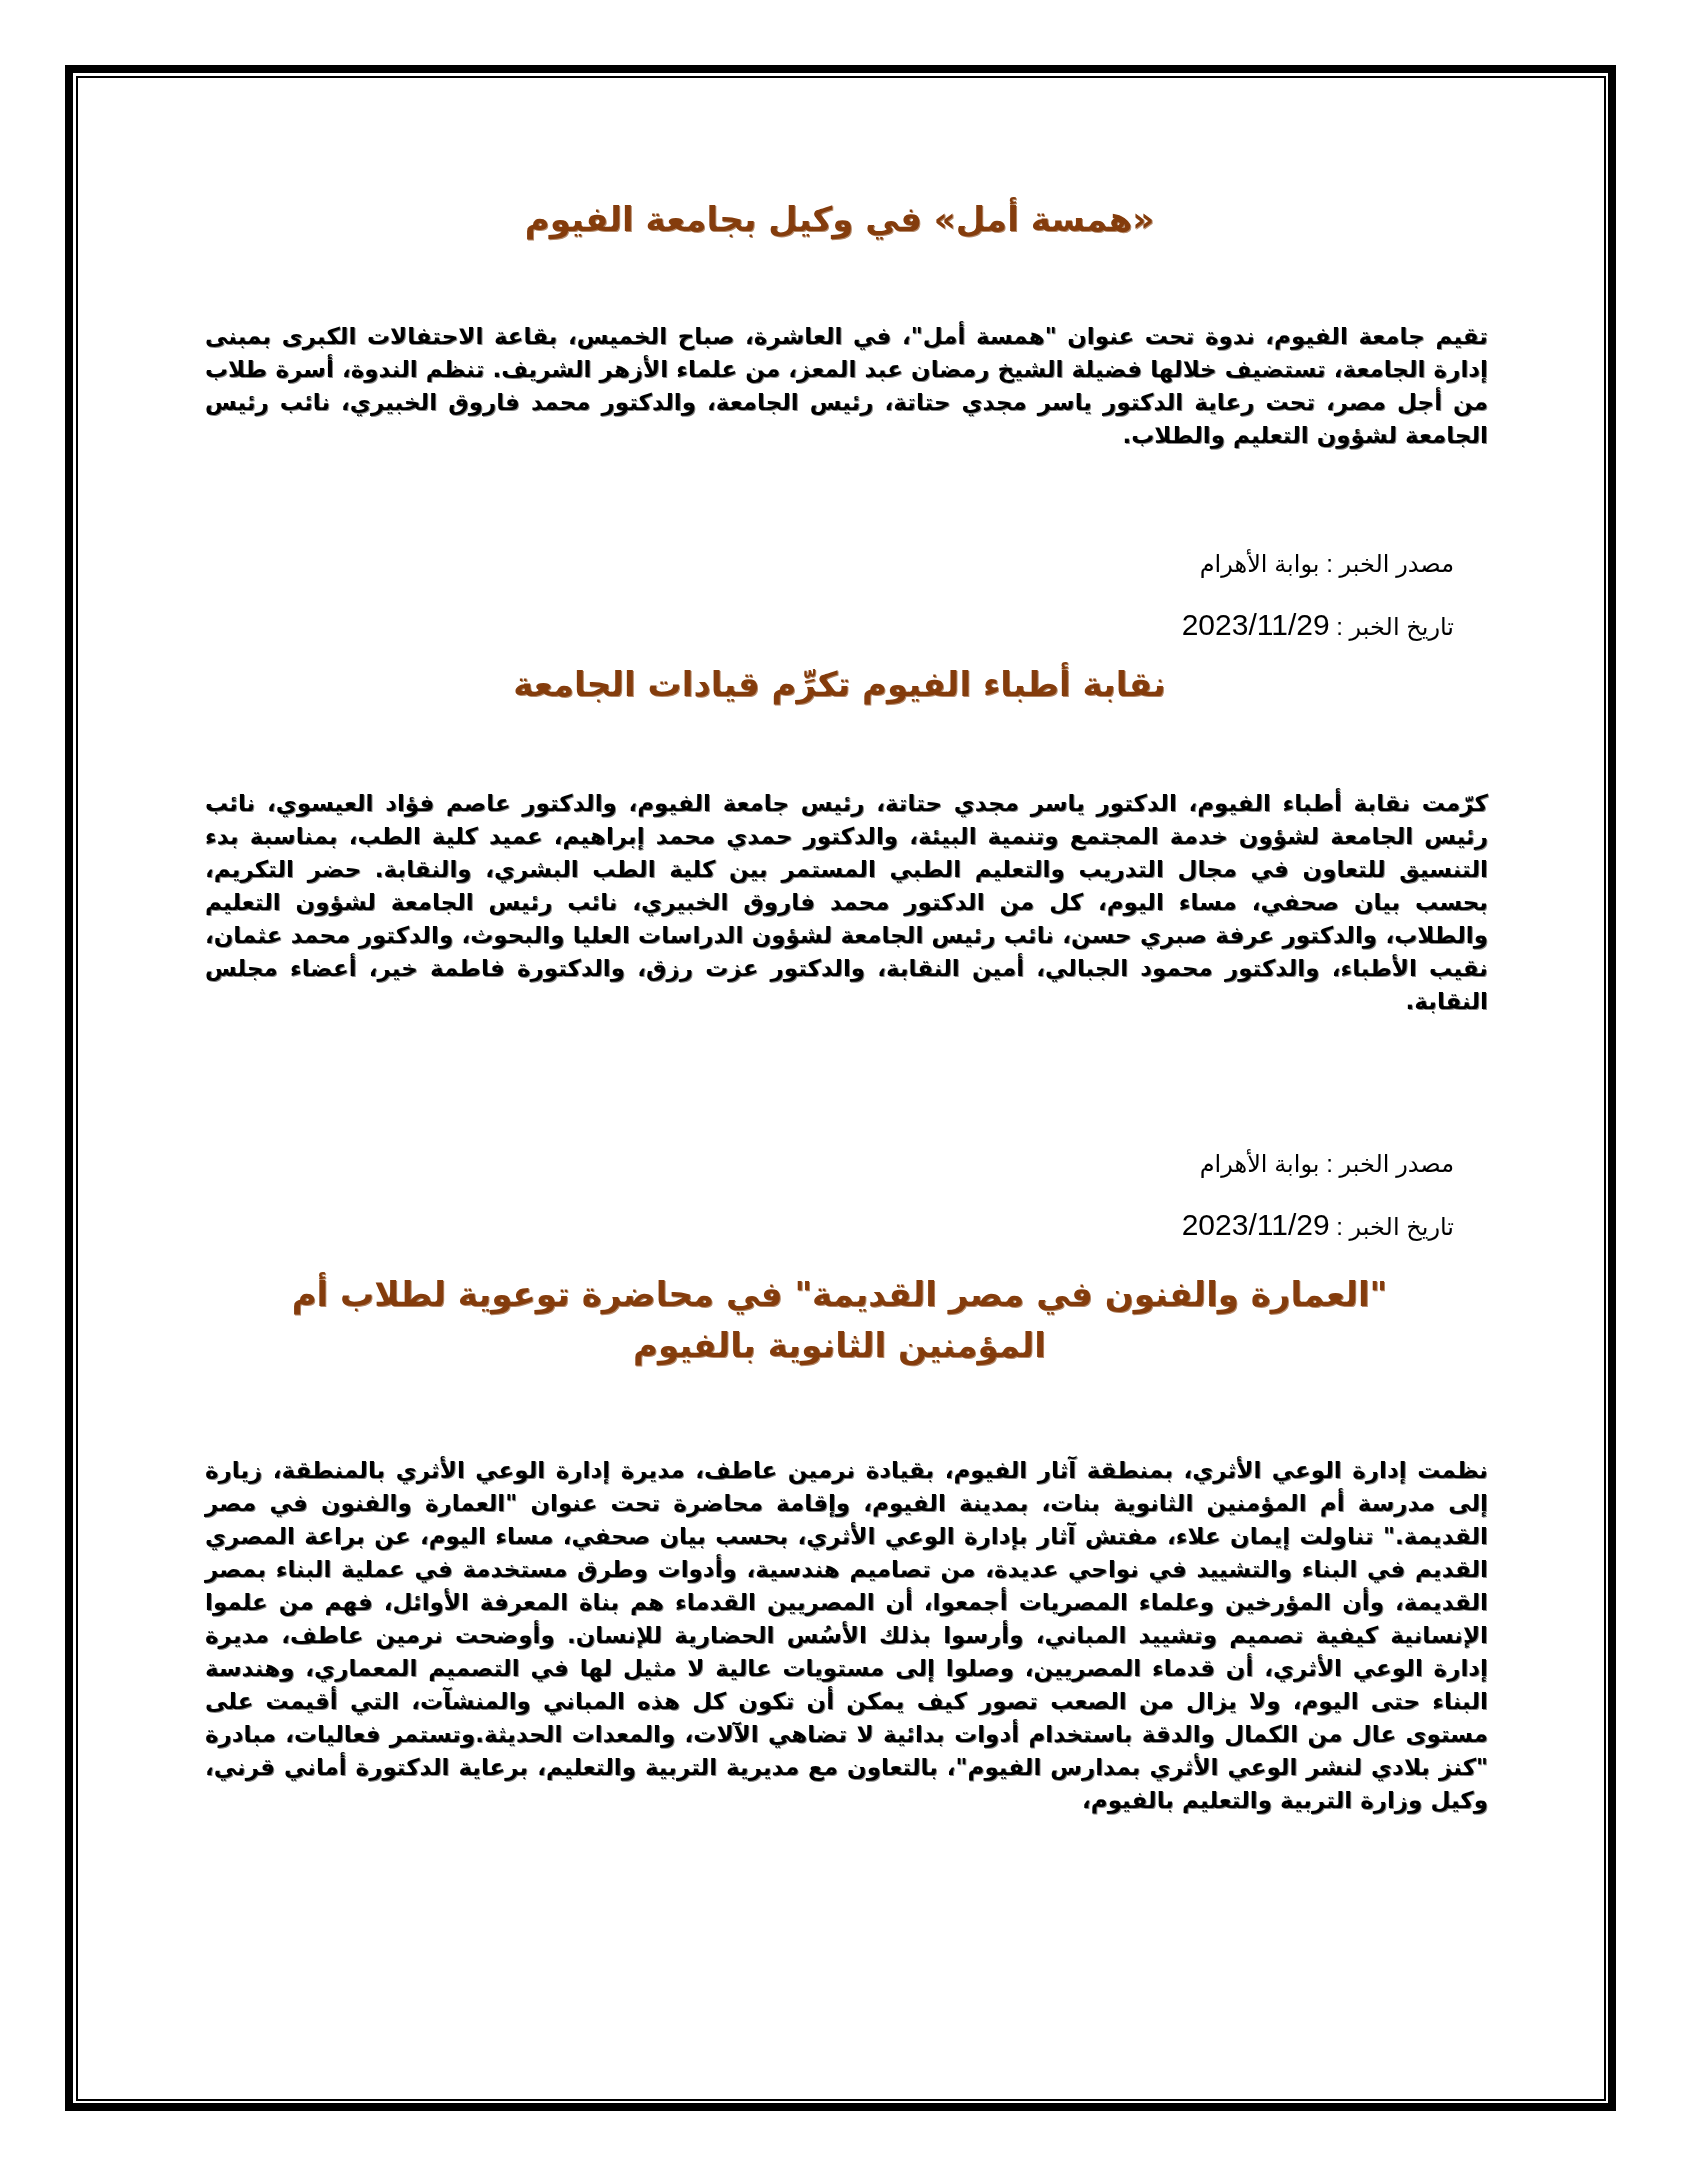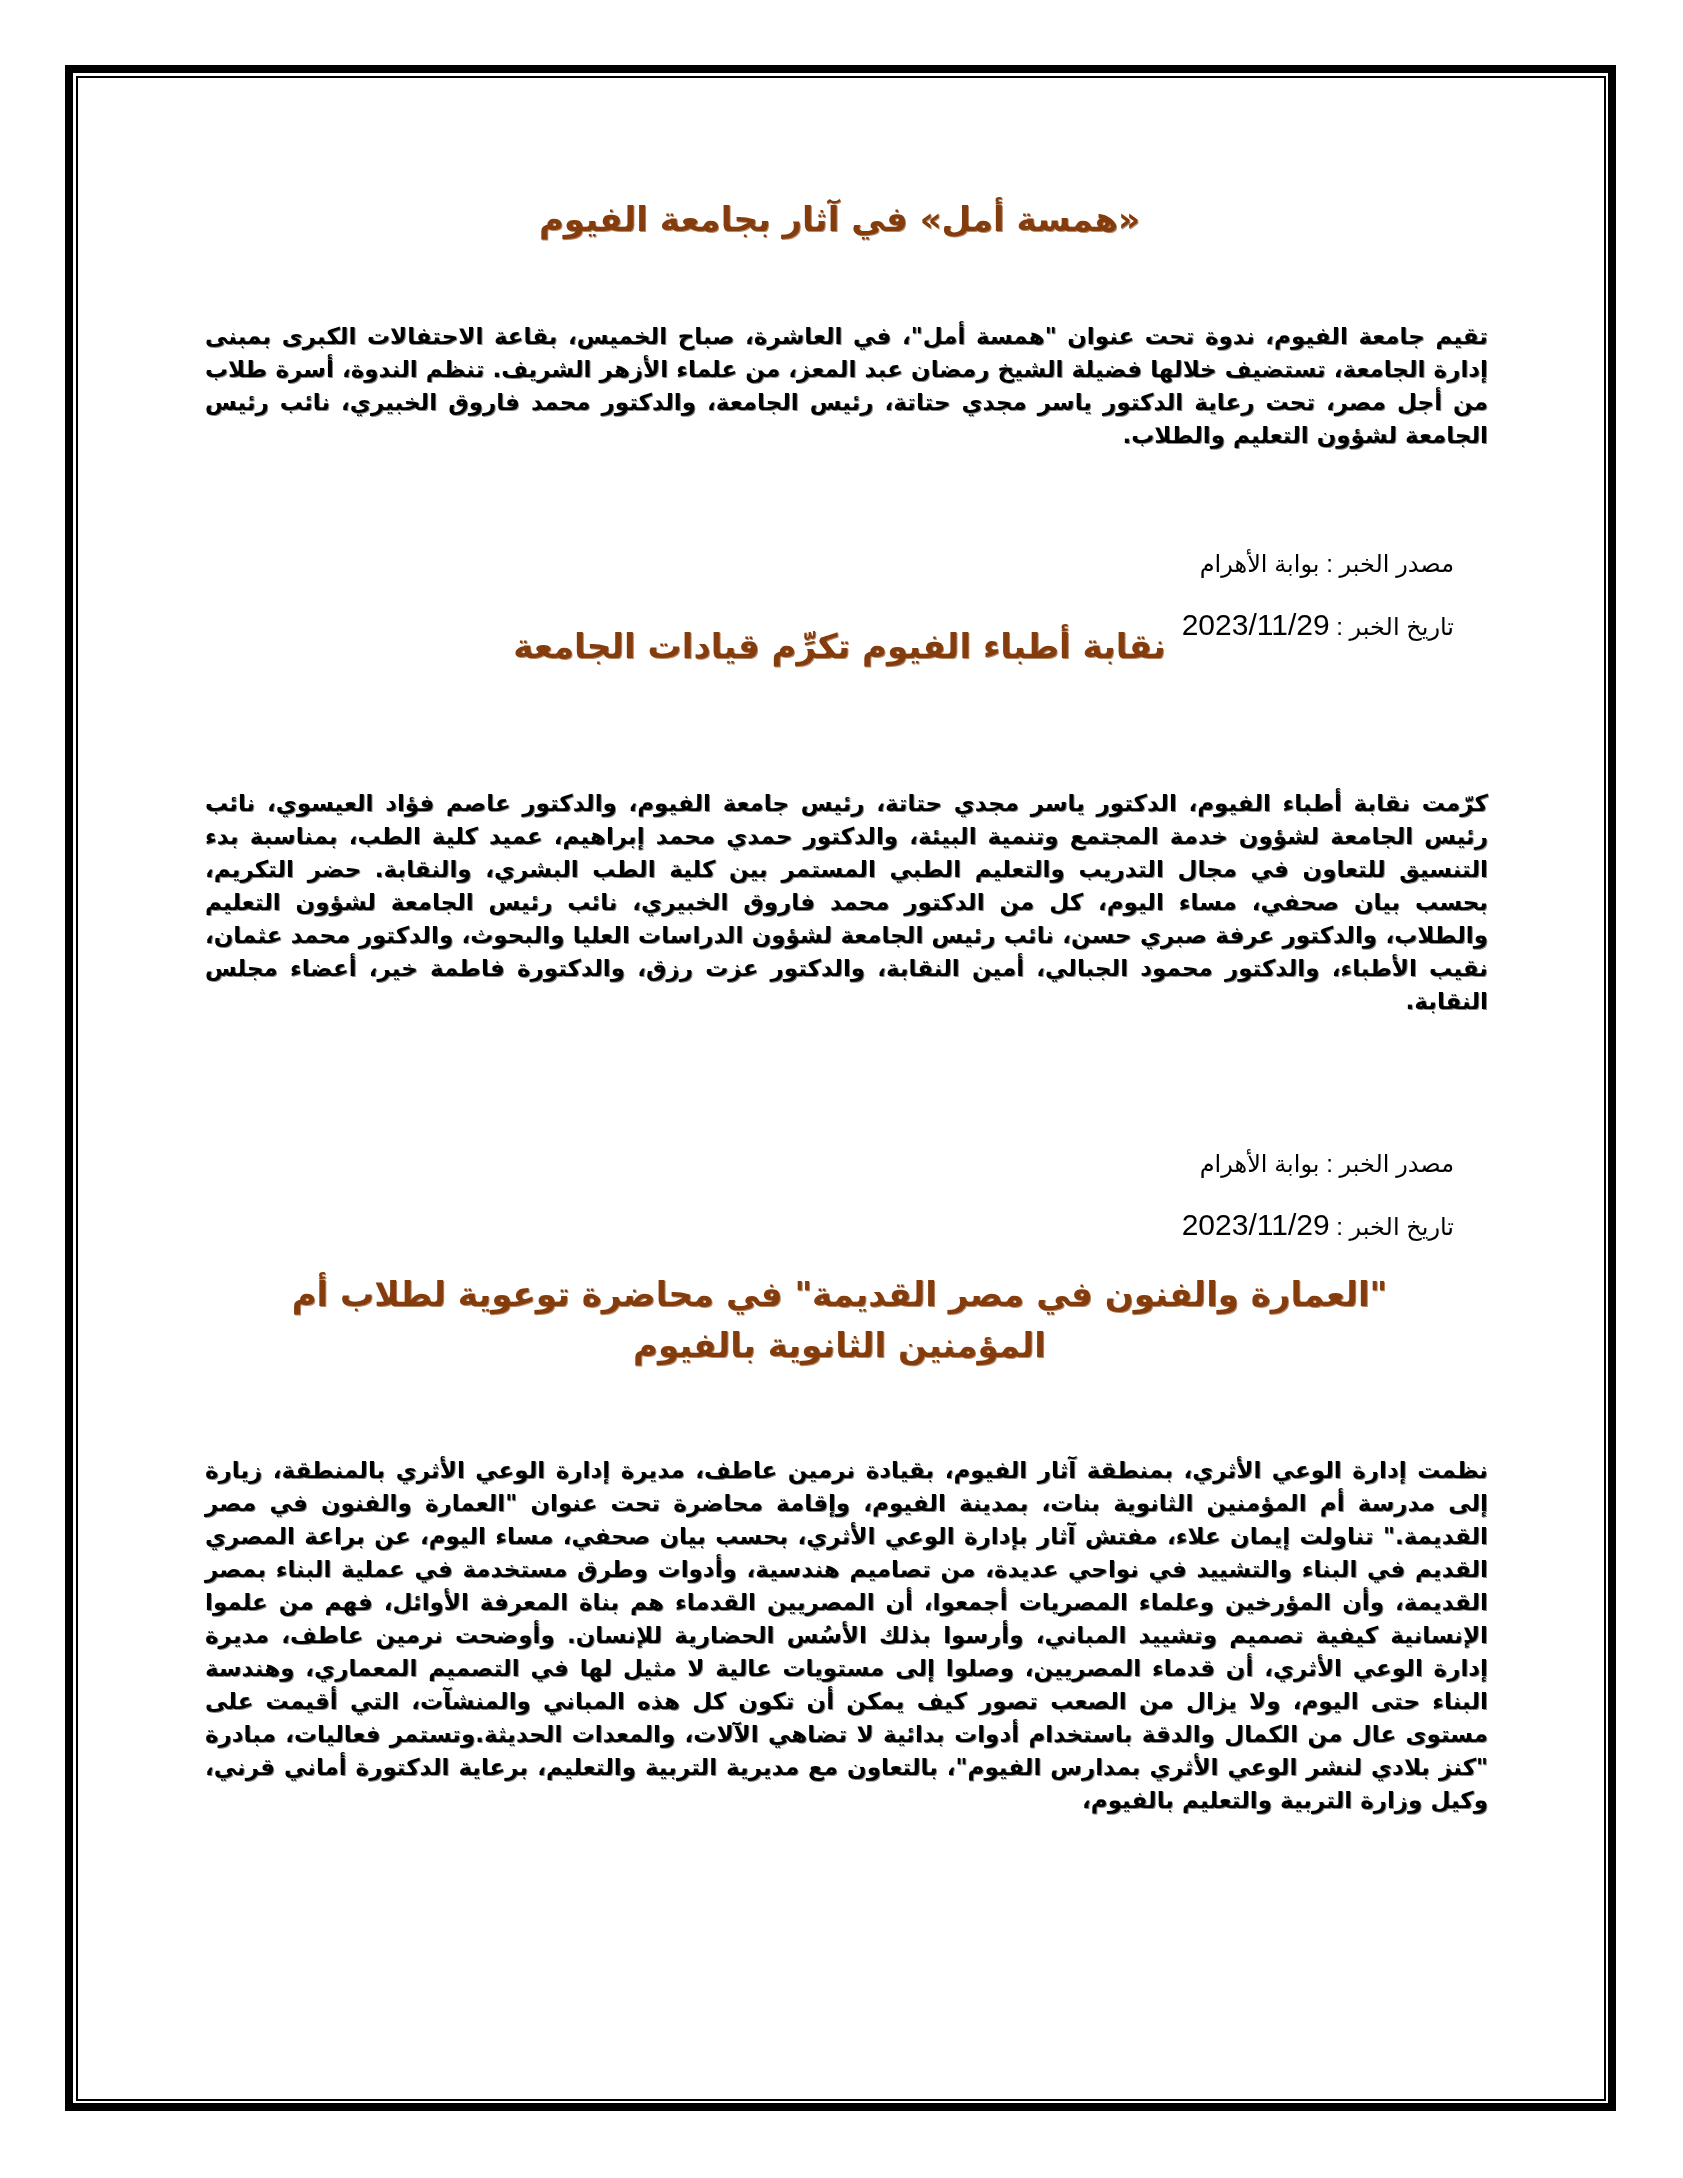--- a/index.html
+++ b/index.html
@@ -36,32 +36,32 @@
   .meta .value-date { font-size: 30px; }
 </style>
 </head>
 <body>
 
 <div class="frame-outer"></div>
 <div class="frame-inner"></div>
 
 <div class="page">
 
-  <h1 class="title" style="top:194px;">«همسة أمل» في آثار بجامعة الفيوم</h1>
+  <h1 class="title" style="top:194px;">«همسة أمل» في وكيل بجامعة الفيوم</h1>
   <p class="para" style="top:313px;">تقيم جامعة الفيوم، ندوة تحت عنوان "همسة أمل"، في العاشرة، صباح الخميس، بقاعة الاحتفالات الكبرى بمبنى إدارة الجامعة، تستضيف خلالها فضيلة الشيخ رمضان عبد المعز، من علماء الأزهر الشريف. تنظم الندوة، أسرة طلاب من أجل مصر، تحت رعاية الدكتور ياسر مجدي حتاتة، رئيس الجامعة، والدكتور محمد فاروق الخبيري، نائب رئيس الجامعة لشؤون التعليم والطلاب.</p>
   <p class="meta" style="top:533px;">
     <span>مصدر الخبر :</span>
     <span>بوابة الأهرام</span>
   </p>
   <p class="meta" style="top:594px;">
     <span>تاريخ الخبر :</span>
     <span class="value-date">2023/11/29</span>
   </p>
 
-  <h1 class="title" style="top:621px;text-align:center;">نقابة أطباء الفيوم تكرِّم قيادات الجامعة</h1>
+  <h1 class="title" style="top:659px;text-align:center;">نقابة أطباء الفيوم تكرِّم قيادات الجامعة</h1>
   <p class="para" style="top:780px;">كرّمت نقابة أطباء الفيوم، الدكتور ياسر مجدي حتاتة، رئيس جامعة الفيوم، والدكتور عاصم فؤاد العيسوي، نائب رئيس الجامعة لشؤون خدمة المجتمع وتنمية البيئة، والدكتور حمدي محمد إبراهيم،  عميد كلية الطب، بمناسبة بدء التنسيق للتعاون في مجال التدريب والتعليم الطبي المستمر بين كلية الطب البشري، والنقابة. حضر التكريم، بحسب بيان صحفي، مساء اليوم، كل من الدكتور محمد فاروق الخبيري، نائب رئيس الجامعة لشؤون التعليم والطلاب، والدكتور عرفة صبري حسن، نائب رئيس الجامعة لشؤون الدراسات العليا والبحوث، والدكتور محمد عثمان، نقيب الأطباء، والدكتور محمود الجبالي، أمين النقابة، والدكتور عزت رزق، والدكتورة فاطمة خير،  أعضاء مجلس النقابة.</p>
   <p class="meta" style="top:1133px;">
     <span>مصدر الخبر :</span>
     <span>بوابة الأهرام</span>
   </p>
   <p class="meta" style="top:1194px;">
     <span>تاريخ الخبر :</span>
     <span class="value-date">2023/11/29</span>
   </p>
 

